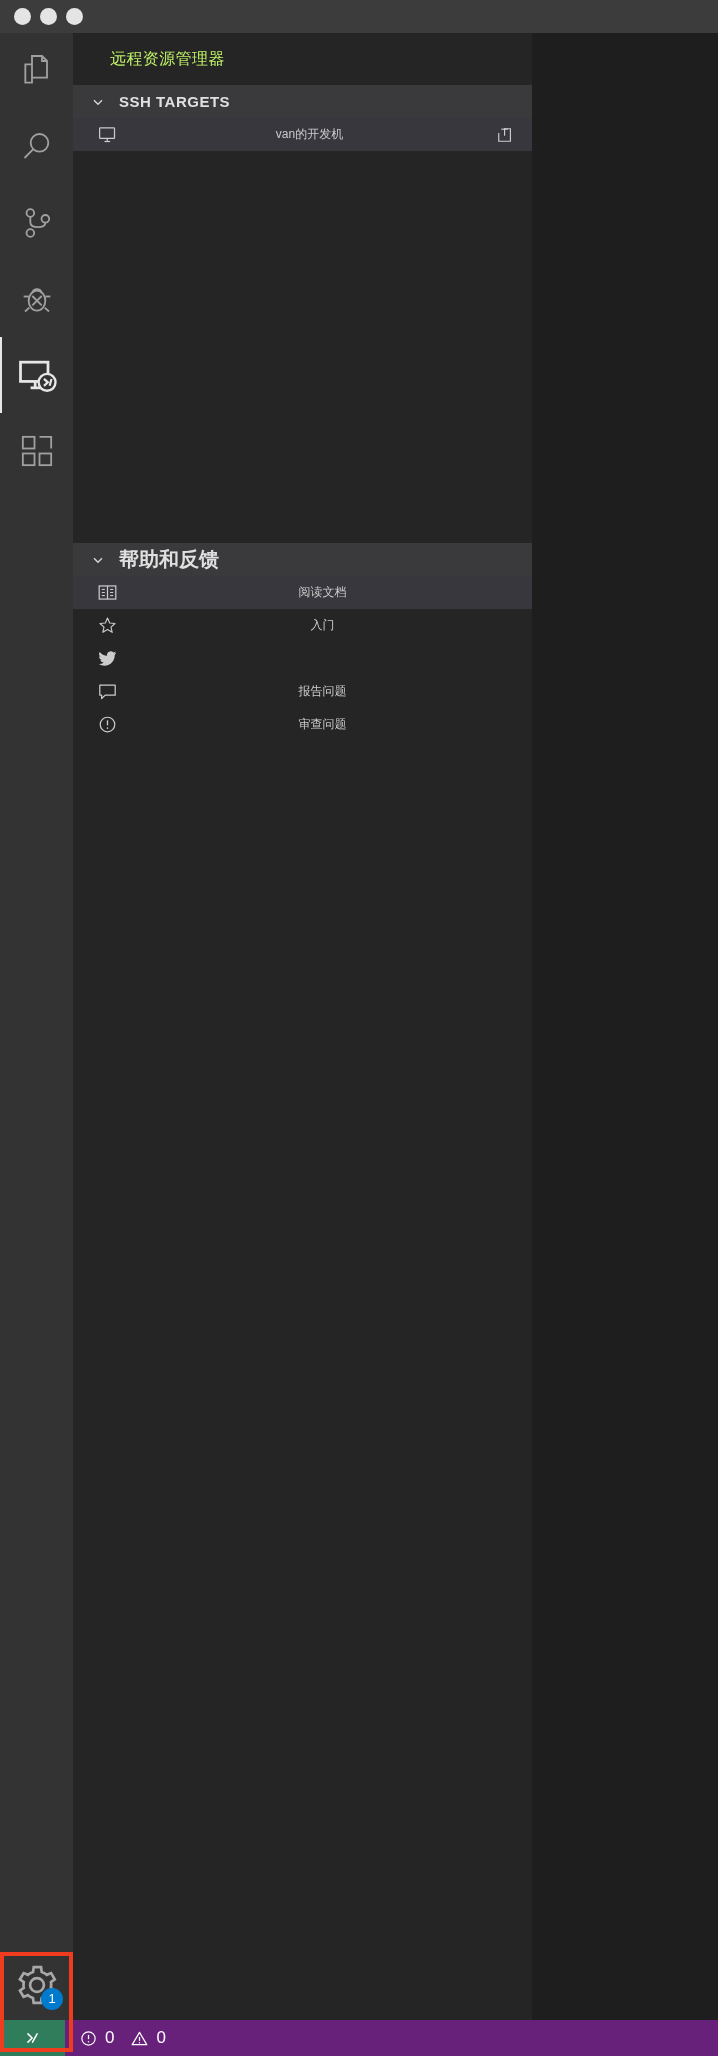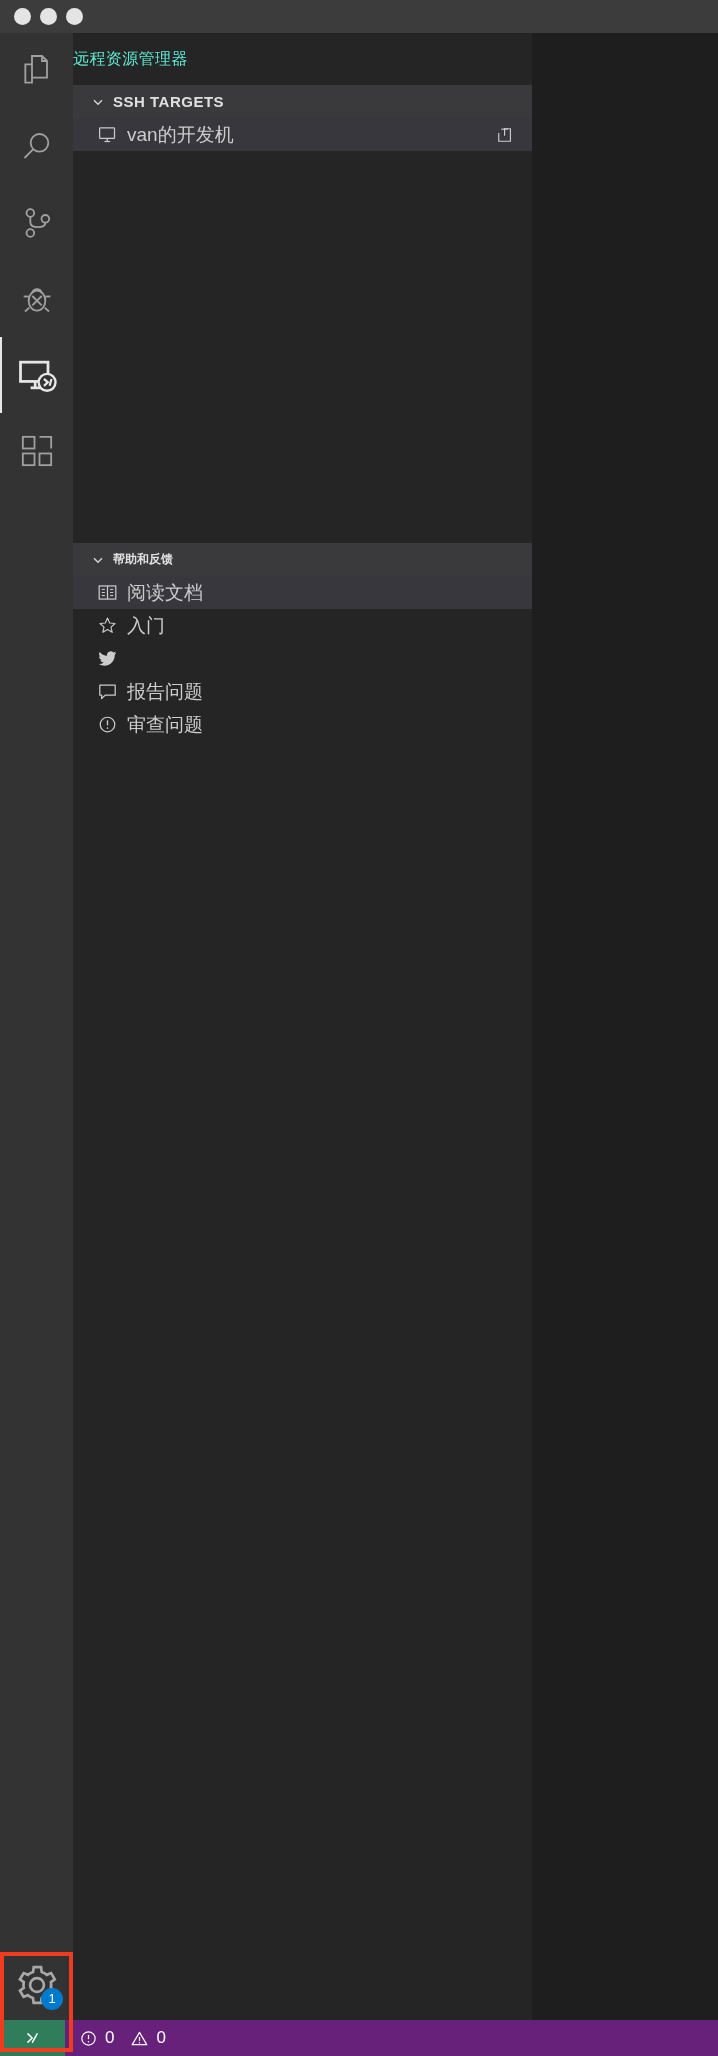--- a/index.html
+++ b/index.html
@@ -87,57 +87,60 @@
     width: 459px;
     background: #252526;
     display: flex;
     flex-direction: column;
     flex: 0 0 459px;
     min-height: 0;
   }
   .sidebar-title {
     height: 52px;
     display: flex; align-items: center;
-    color: #5eead4;
+    padding-left: 29px;
+    color: #bef264;
     font-size: 16px;
     letter-spacing: 0.4px;
     flex: 0 0 52px;
+    margin-left: 8px;
   }
   .section-header {
     height: 33px;
     background: #3a3a3c;
     display: flex; align-items: center;
     padding-left: 12px;
     color: #e0e0e0;
     font-size: 15px;
     font-weight: bold;
     letter-spacing: 0.5px;
     flex: 0 0 33px;
   }
   .section-header .twisty {
     width: 26px; height: 26px;
     display: flex; align-items: center; justify-content: center;
     flex: 0 0 26px;
   }
-  .section-header .sec-label { margin-left: 2px; }
-  .section-header.cjk .sec-label { font-size: 12px; letter-spacing: 0; }
+  .section-header .sec-label { margin-left: 8px; }
+  .section-header.cjk .sec-label { font-size: 20px; letter-spacing: 0; }
   .tree-pane {
     background: #252526;
     flex: 0 0 auto;
   }
   .ssh-pane { height: 425px; }
   .tree-row {
     height: 33px;
     display: flex;
     align-items: center;
     padding-left: 24px;
     padding-right: 14px;
     color: #cccccc;
-    font-size: 19px;
-    position: relative;
+    font-size: 12px;
+    position: relative;
+    text-align: center;
   }
   .tree-row.selected { background: #37373d; }
   .tree-row .ricon {
     width: 30px;
     display: flex; align-items: center;
     flex: 0 0 30px;
   }
   .tree-row .rlabel { flex: 1 1 auto; white-space: nowrap; }
   .tree-row .raction {
     width: 26px; display: flex; align-items: center; justify-content: center;

